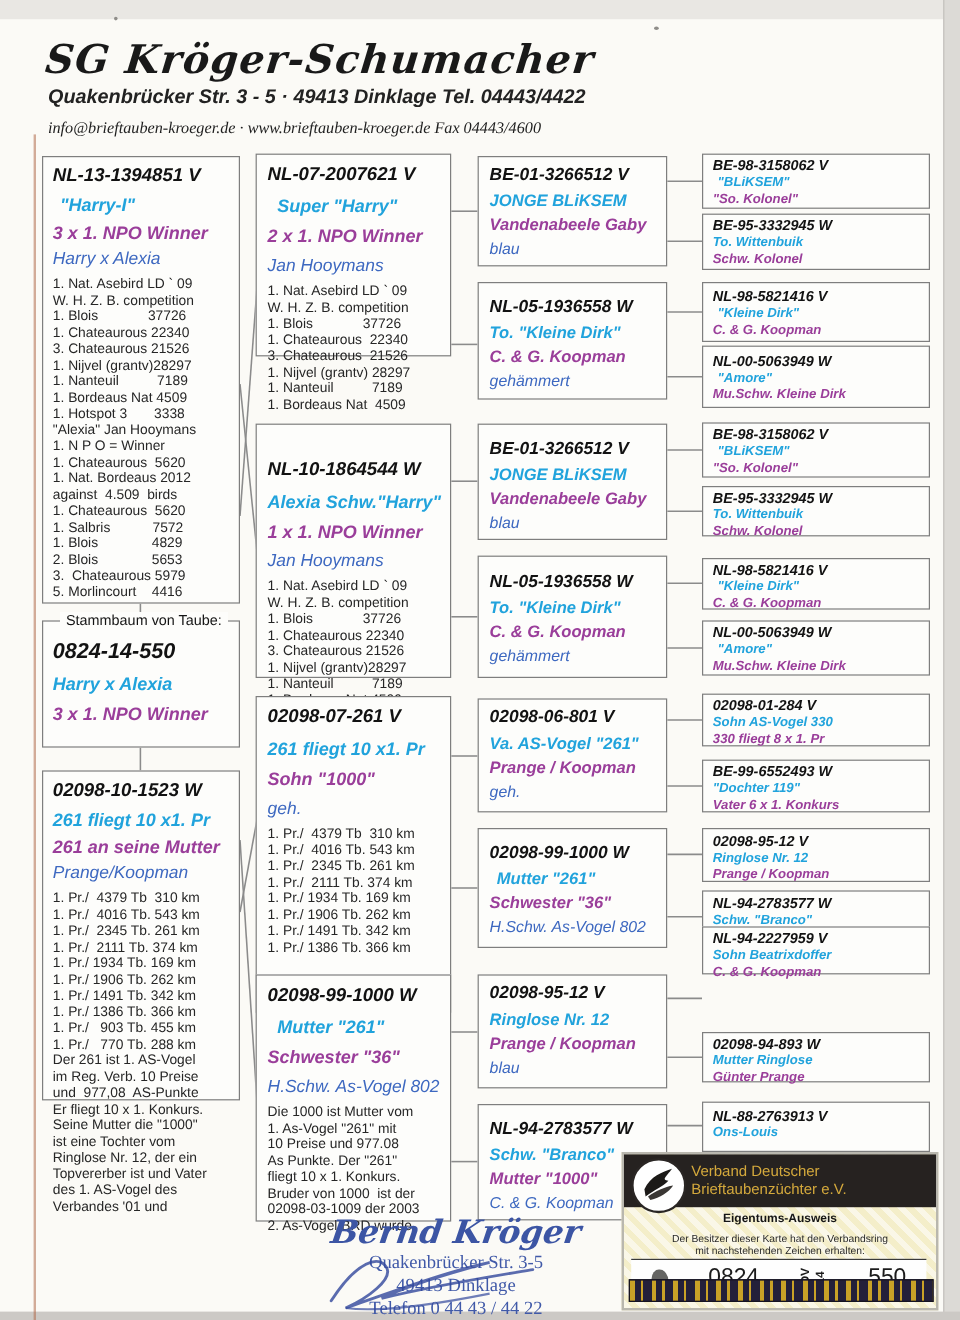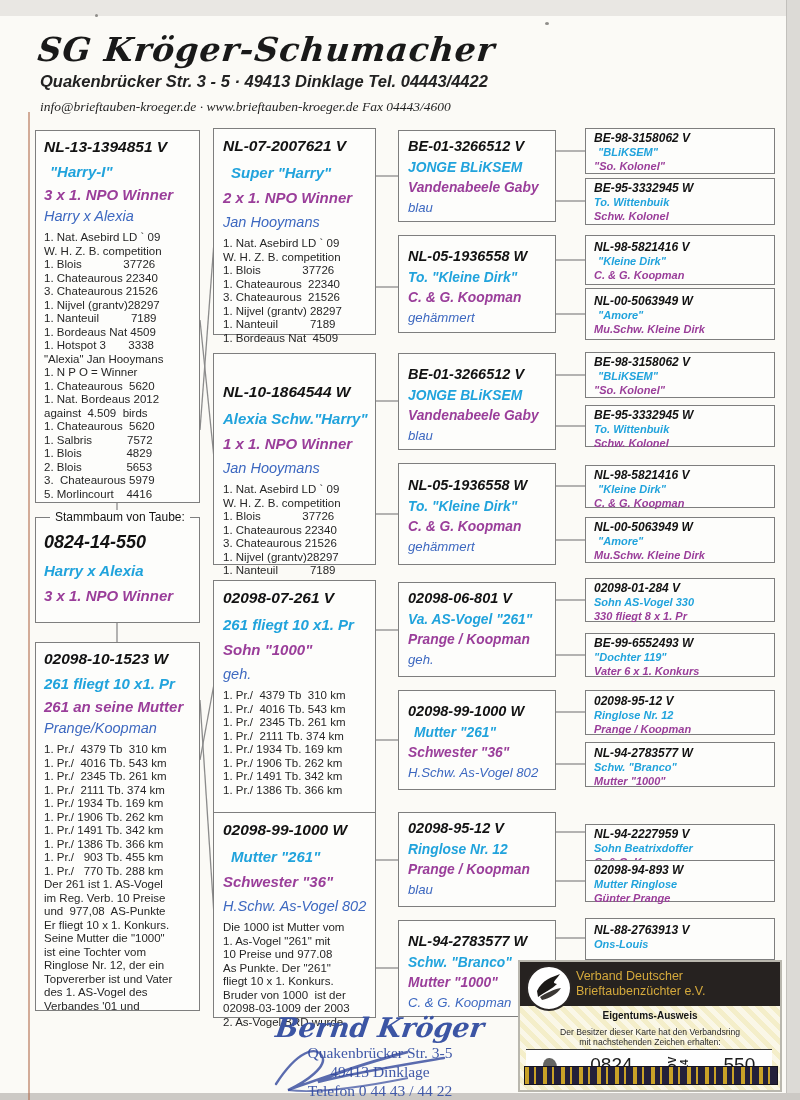--- a/index.html
+++ b/index.html
@@ -146,21 +146,21 @@
 5. Morlincourt    4416</div>
   </div>
 
   <div class="pbox big" style="left:35px;top:517px;height:106px;padding-top:14px">
     <div class="legend">Stammbaum von Taube:</div>
     <div class="ring" style="font-size:18px;margin-bottom:9px">0824-14-550</div>
     <div class="cy" style="margin-bottom:8px">Harry x Alexia</div>
     <div class="pu">3 x 1. NPO Winner</div>
   </div>
 
-  <div class="pbox big" style="left:35px;top:642px;height:369px">
+  <div class="pbox big" style="left:35px;top:642px;height:275px">
     <div class="ring">02098-10-1523 W</div>
     <div class="cy">261 fliegt 10 x1. Pr</div>
     <div class="pu">261 an seine Mutter</div>
     <div class="bl">Prange/Koopman</div>
     <div class="res">1. Pr./  4379 Tb  310 km
 1. Pr./  4016 Tb. 543 km
 1. Pr./  2345 Tb. 261 km
 1. Pr./  2111 Tb. 374 km
 1. Pr./ 1934 Tb. 169 km
 1. Pr./ 1906 Tb. 262 km
@@ -173,21 +173,21 @@
 und  977,08  AS-Punkte
 Er fliegt 10 x 1. Konkurs.
 Seine Mutter die "1000"
 ist eine Tochter vom
 Ringlose Nr. 12, der ein
 Topvererber ist und Vater
 des 1. AS-Vogel des
 Verbandes '01 und</div>
   </div>
 
-  <div class="pbox g2" style="top:128px;height:207px">
+  <div class="pbox g2" style="top:128px;height:169px">
     <div class="ring">NL-07-2007621 V</div>
     <div class="cy" style="padding-left:8px">Super "Harry"</div>
     <div class="pu">2 x 1. NPO Winner</div>
     <div class="bl">Jan Hooymans</div>
     <div class="res">1. Nat. Asebird LD ` 09
 W. H. Z. B. competition
 1. Blois             37726
 1. Chateaurous  22340
 3. Chateaurous  21526
 1. Nijvel (grantv) 28297
@@ -339,21 +339,21 @@
   <div class="pbox g4" style="top:690px;height:45px;padding-top:4px">
     <div class="ring">02098-95-12 V</div>
     <div class="cy" style="padding-left:0">Ringlose Nr. 12</div>
     <div class="pu">Prange / Koopman</div>
   </div>
   <div class="pbox g4" style="top:742px;height:45px;padding-top:4px">
     <div class="ring">NL-94-2783577 W</div>
     <div class="cy" style="padding-left:0">Schw.  "Branco"</div>
     <div class="pu">Mutter "1000"</div>
   </div>
-  <div class="pbox g4" style="top:824px;height:56px">
+  <div class="pbox g4" style="top:772px;height:40px">
     <div class="ring">NL-94-2227959 V</div>
     <div class="cy" style="padding-left:0">Sohn Beatrixdoffer</div>
     <div class="pu">C. &amp; G. Koopman</div>
   </div>
   <div class="pbox g4" style="top:860px;height:42px">
     <div class="ring">02098-94-893 W</div>
     <div class="cy" style="padding-left:0">Mutter Ringlose</div>
     <div class="pu">Günter Prange</div>
   </div>
   <div class="pbox g4" style="top:918px;height:42px;padding-top:5px">

